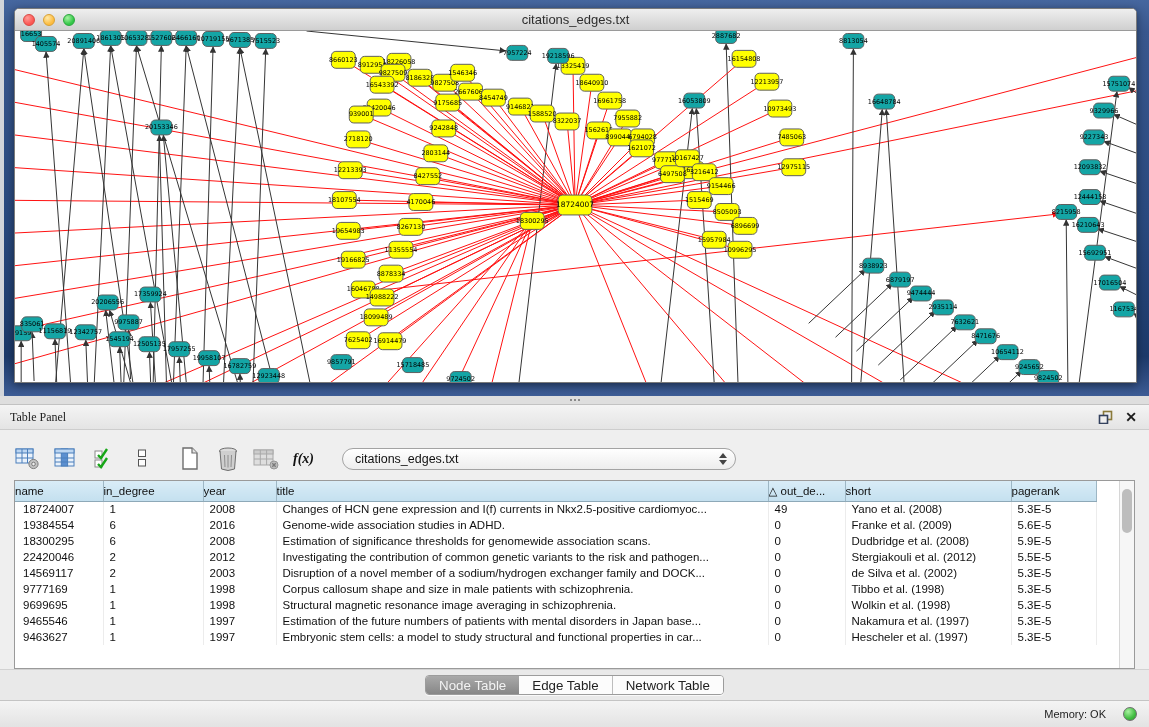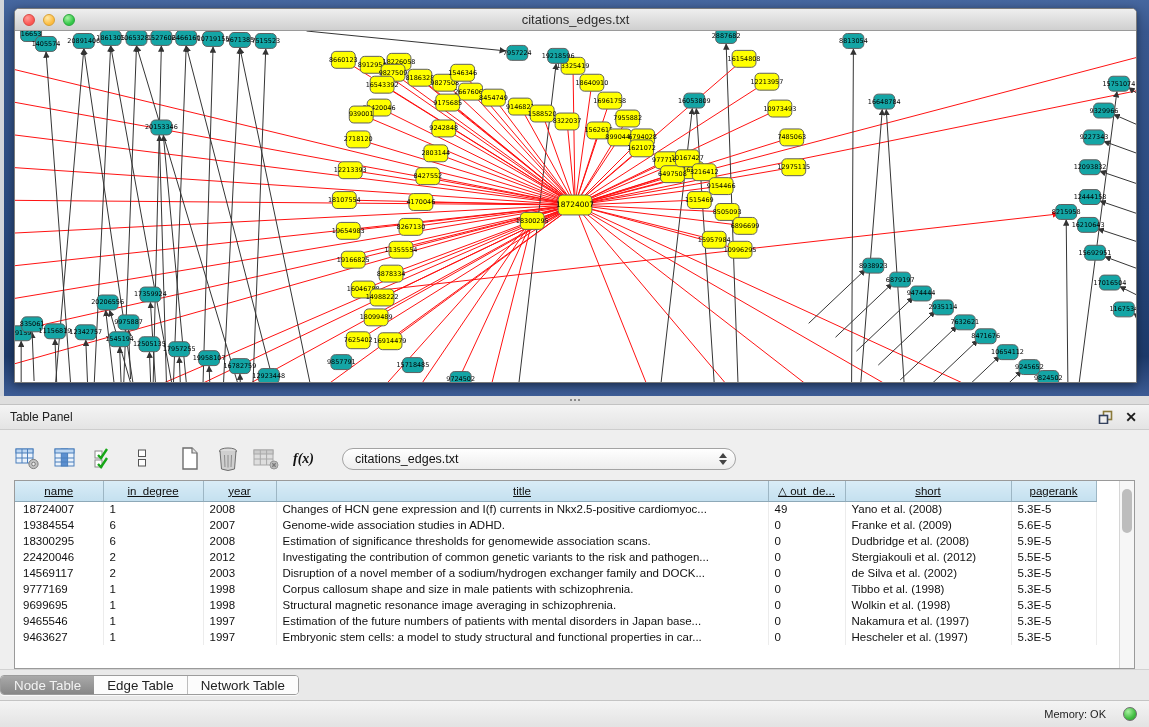--- a/index.html
+++ b/index.html
@@ -33,21 +33,21 @@
     display:flex; justify-content:center; align-items:center; }
   .grip { width:12px; height:5px;
     background:radial-gradient(circle,#8a8a8a 1px,transparent 1.4px) 0 0/4px 4px; }
 
   
   .table-panel { position:absolute; top:404px; left:0; width:1149px; height:296px;
     background:#ececec; border-top:1px solid #c2c2c2; display:flex; flex-direction:column; }
   .panel-header { height:25px; display:flex; align-items:center; padding:0 12px 0 10px;
     background:linear-gradient(#f4f4f4,#e4e4e4); border-bottom:1px solid #cdcdcd;
     font-size:12px; color:#222; }
-  .panel-header .ph-title { flex:1; }
+  .panel-header .ph-title { flex:1;font-family:Liberation Serif, serif; }
   .ph-icon { margin-left:12px; cursor:default; display:flex; align-items:center; }
   .ph-close { font-size:14px; font-weight:bold; color:#1b1b1b; line-height:1; }
   .panel-body { flex:1; display:flex; flex-direction:column; background:#efefef; }
 
   .toolbar { margin:15px 0 6px 14px; height:27px; display:flex; align-items:center; gap:11px; }
   .tb-btn { width:27px; height:26px; display:flex; align-items:center; justify-content:center;
     background:transparent; border:none; }
   .fx { font-family:"Liberation Serif", serif; font-style:italic; font-weight:bold;
     font-size:14px; color:#111; }
   .select-box { margin-left:14px; width:394px; height:22px; border:1px solid #a3a3a3;
@@ -58,31 +58,31 @@
   .stepper { display:flex; flex-direction:column; gap:2px; align-items:center; }
   .stepper i { width:0; height:0; border-left:4px solid transparent; border-right:4px solid transparent; }
   .stepper .up   { border-bottom:5px solid #444; }
   .stepper .down { border-top:5px solid #444; }
 
   .table-wrap { position:relative; margin:2px 14px 0 14px; height:189px; background:#fff;
     border:1px solid #9a9a9a; overflow:hidden; }
   table.data { border-collapse:collapse; table-layout:fixed; width:1081px; }
   table.data th { height:20px; background:linear-gradient(#d9ecf7,#c4e0ef);
     border-right:1px solid #9db6c4; border-bottom:1px solid #8ea9b8;
-    font-size:11.5px; font-weight:normal; color:#101010; text-align:center;
-    overflow:hidden; white-space:nowrap;text-decoration:underline; }
+    font-size:11.5px; font-weight:normal; color:#101010; text-align:left;
+    overflow:hidden; white-space:nowrap; }
   table.data td { height:16px; padding:0 6px; font-size:11.5px; color:#101010;
     white-space:nowrap; overflow:hidden; border-right:1px solid #ececec; }
   table.data td:first-child { padding-left:8px; }
   .vscroll { position:absolute; top:0; right:0; bottom:0; width:15px; background:#f6f6f6;
     border-left:1px solid #d6d6d6; }
   .vthumb { position:absolute; top:8px; left:2px; width:10px; height:44px;
     background:#bdbdbd; border-radius:6px; }
 
-  .tabs-row { flex:1; display:flex; align-items:center; 
+  .tabs-row { flex:1; display:flex; align-items:center; justify-content:center;
     border-top:1px solid #d2d2d2; background:#e9e9e9; }
   .seg-control { display:flex; height:20px; border:1px solid #9c9c9c; border-radius:4px;
     overflow:hidden; background:#fcfcfc; font-size:11.5px;
     box-shadow:0 1px 0 rgba(255,255,255,.7); }
   .seg { padding:0 13px; line-height:19px; color:#222; background:#fcfcfc; border:none; }
   .seg.selected { background:linear-gradient(#a9a9a9,#878787); color:#f3f3f3; }
   .seg + .seg { border-left:1px solid #bdbdbd; }
   .seg.selected + .seg { border-left:none; }
 
   
@@ -829,21 +829,21 @@
                 <td>1</td>
                 <td>2008</td>
                 <td>Changes of HCN gene expression and I(f) currents in Nkx2.5-positive cardiomyoc...</td>
                 <td>49</td>
                 <td>Yano et al. (2008)</td>
                 <td>5.3E-5</td>
               </tr>
               <tr>
                 <td>19384554</td>
                 <td>6</td>
-                <td>2007</td>
+                <td>2016</td>
                 <td>Genome-wide association studies in ADHD.</td>
                 <td>0</td>
                 <td>Franke et al. (2009)</td>
                 <td>5.6E-5</td>
               </tr>
               <tr>
                 <td>18300295</td>
                 <td>6</td>
                 <td>2008</td>
                 <td>Estimation of significance thresholds for genomewide association scans.</td>

